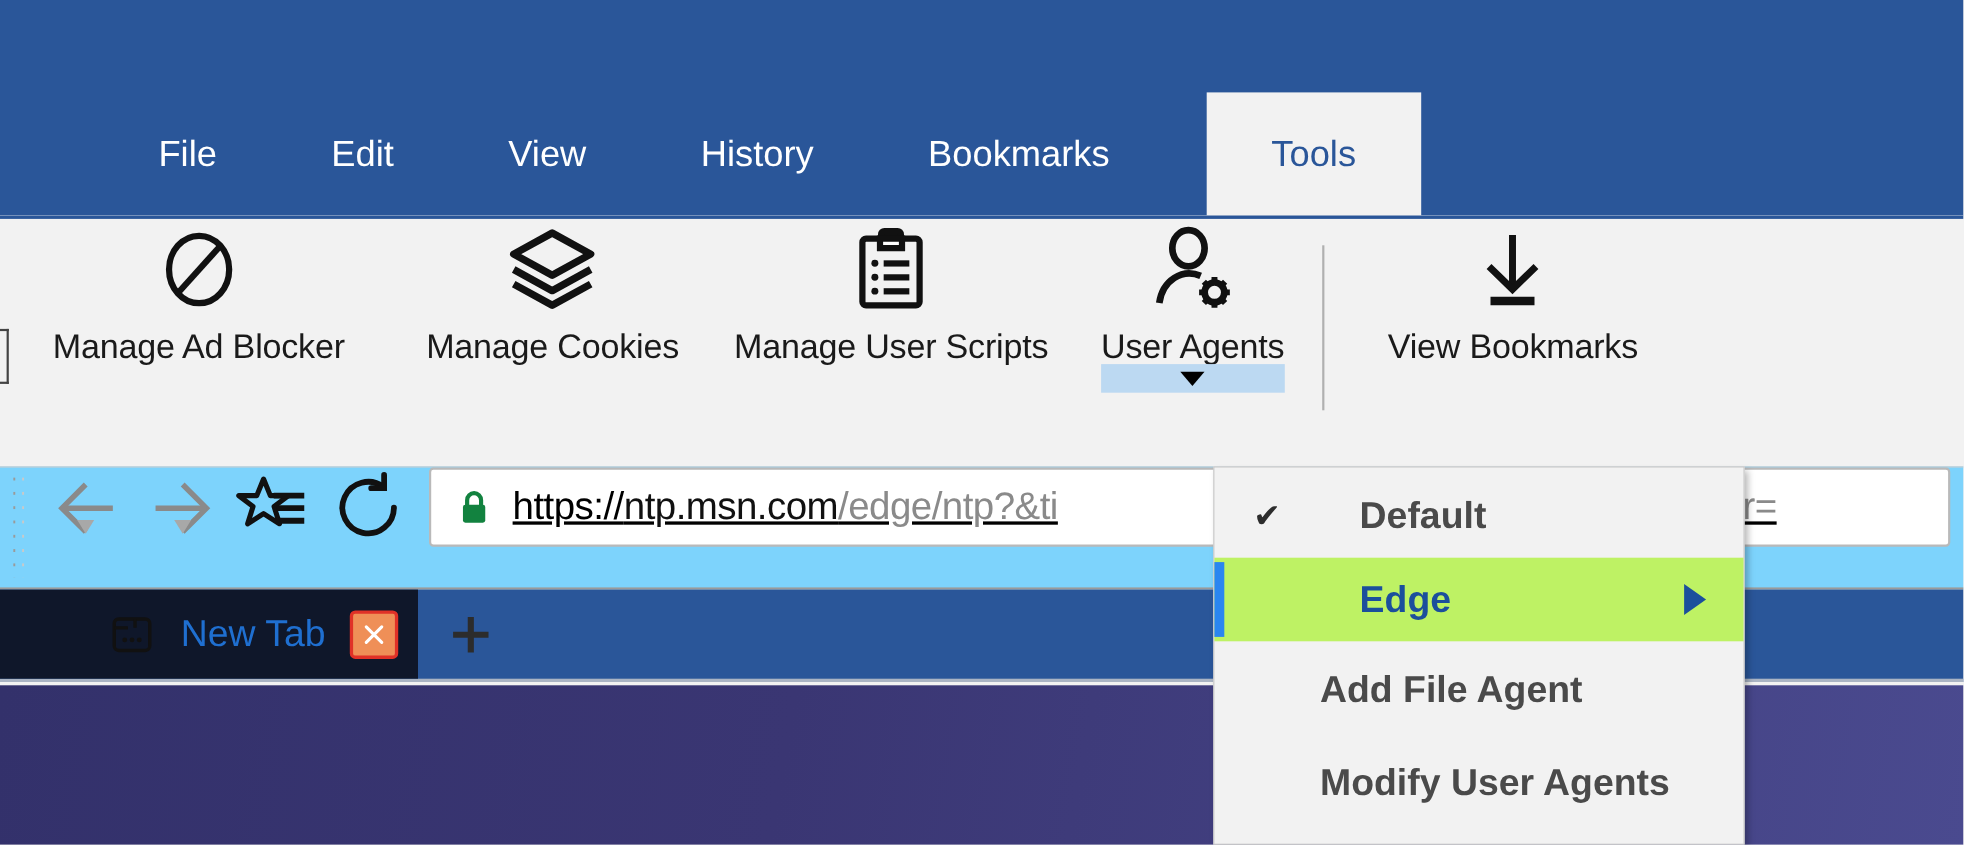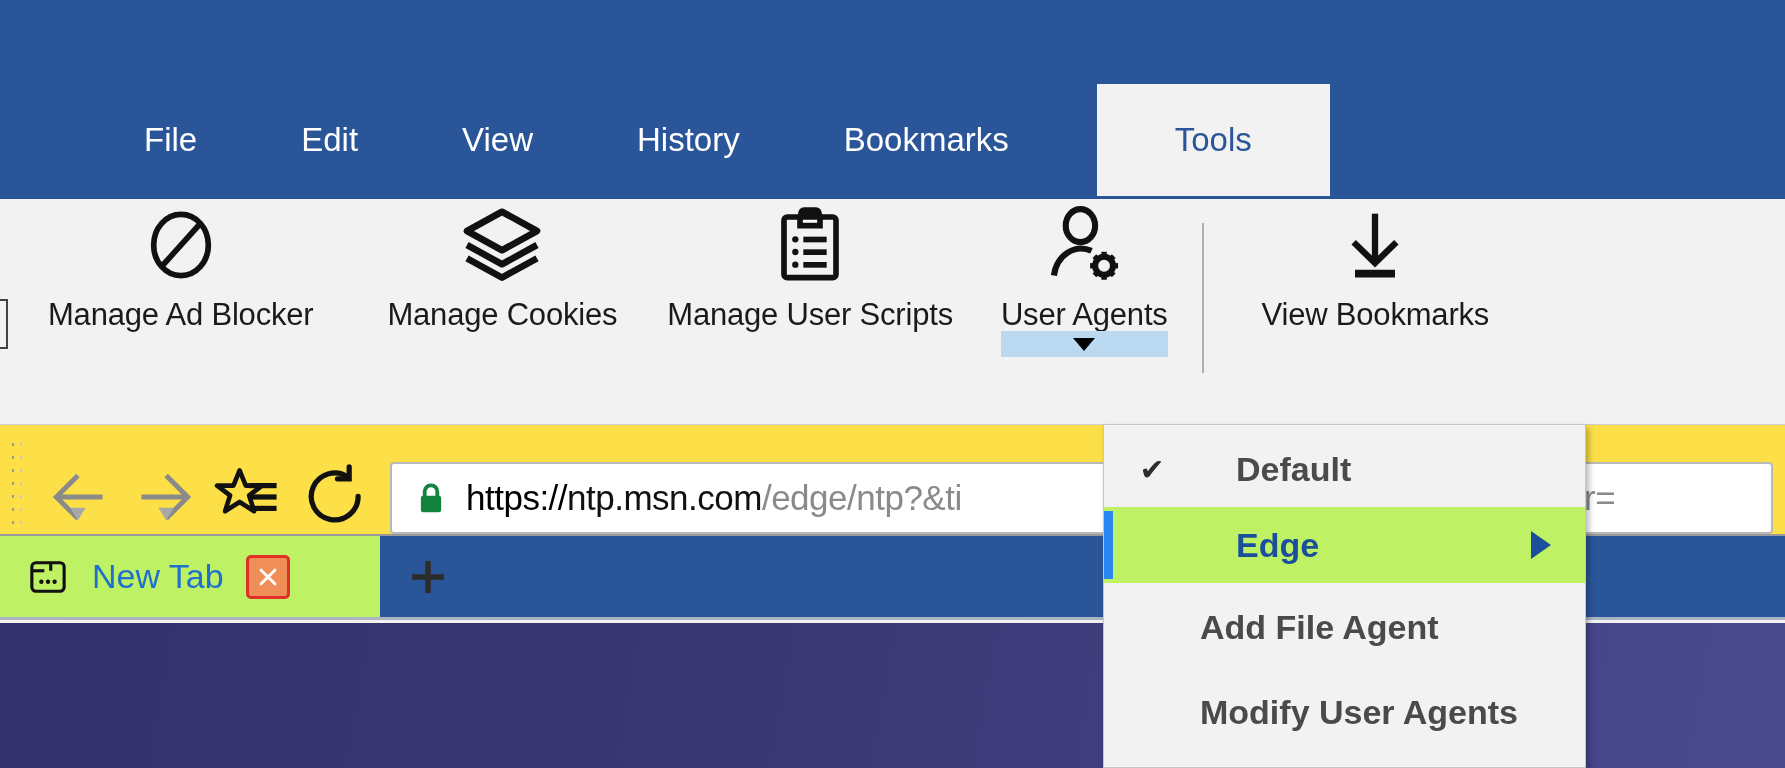--- a/index.html
+++ b/index.html
@@ -29,21 +29,21 @@
     font-size: 33px;
     padding: 0 52px;
     height: 112px;
     white-space: nowrap;
     cursor: default;
   }
   .menu-tab.active {
     background: #f2f2f2;
     color: #2a5699;
     margin-left: 36px;
-    padding: 0 78px;
+    padding: 0 59px;
   }
 
   
   .toolbar {
     position: absolute; left: 0; top: 196px;
     width: 1785px; height: 228px;
     background: #f2f2f2;
     border-top: 3px solid #2a5699;
     display: flex; align-items: flex-start;
   }
@@ -81,24 +81,24 @@
     position: absolute; left: 0; top: 100px;
     width: 8px; height: 50px;
     background: #f2f2f2;
     border: 2px solid #444; border-left: none;
   }
 
   
   .navbar {
     position: absolute; left: 0; top: 424px;
     width: 1785px; height: 112px;
-    background: #fde047;
+    background: #7dd3fc;
     border-top: 1px solid #cfcfcf;
     border-bottom: 2px solid #9a9a9a;
-    display: flex; align-items: flex-end;
+    display: flex; align-items: flex-start; text-decoration: underline;
   }
   .grip {
     width: 30px; height: 100px;
     margin-left: 4px;
     background-image:
       radial-gradient(circle, #9a9a9a 1.2px, transparent 1.3px),
       radial-gradient(circle, #c9c9c9 1.2px, transparent 1.3px);
     background-size: 14px 13px, 14px 13px;
     background-position: 2px 4px, 10px 4px;
     background-repeat: repeat-y, repeat-y;
@@ -122,26 +122,27 @@
 
   
   .tabstrip {
     position: absolute; left: 0; top: 536px;
     width: 1785px; height: 84px;
     background: #2a5699;
     display: flex; align-items: stretch;
     border-bottom: 3px solid #aab4c4;
   }
   .tab {
-    background: #bef264;
+    background: #0f172a;
     display: flex; align-items: center;
     padding: 0 18px 0 26px;
     gap: 22px;
     min-width: 380px;
     cursor: default;
+    justify-content: flex-end;
   }
   .tab-title { font-size: 34px; color: #1f6fd0; white-space: nowrap; }
   .tab-close {
     width: 44px; height: 44px;
     background: #ef8f57;
     border: 3px solid #e03127;
     border-radius: 5px;
     display: flex; align-items: center; justify-content: center;
   }
   .newtab-btn {

